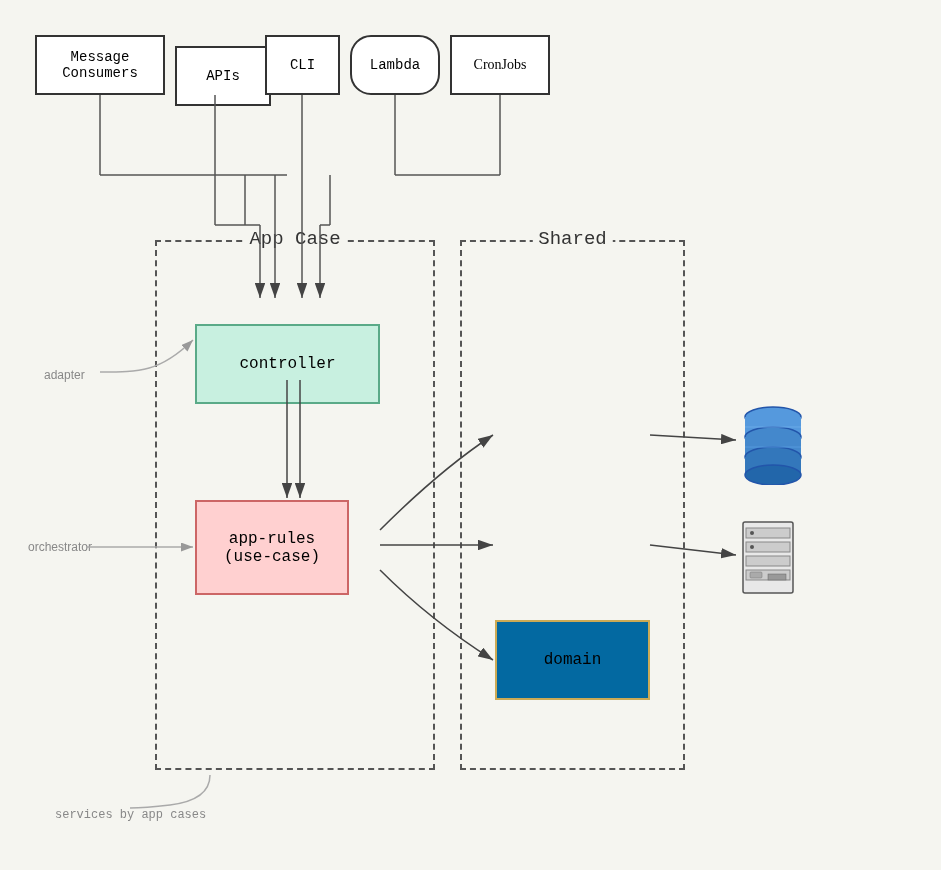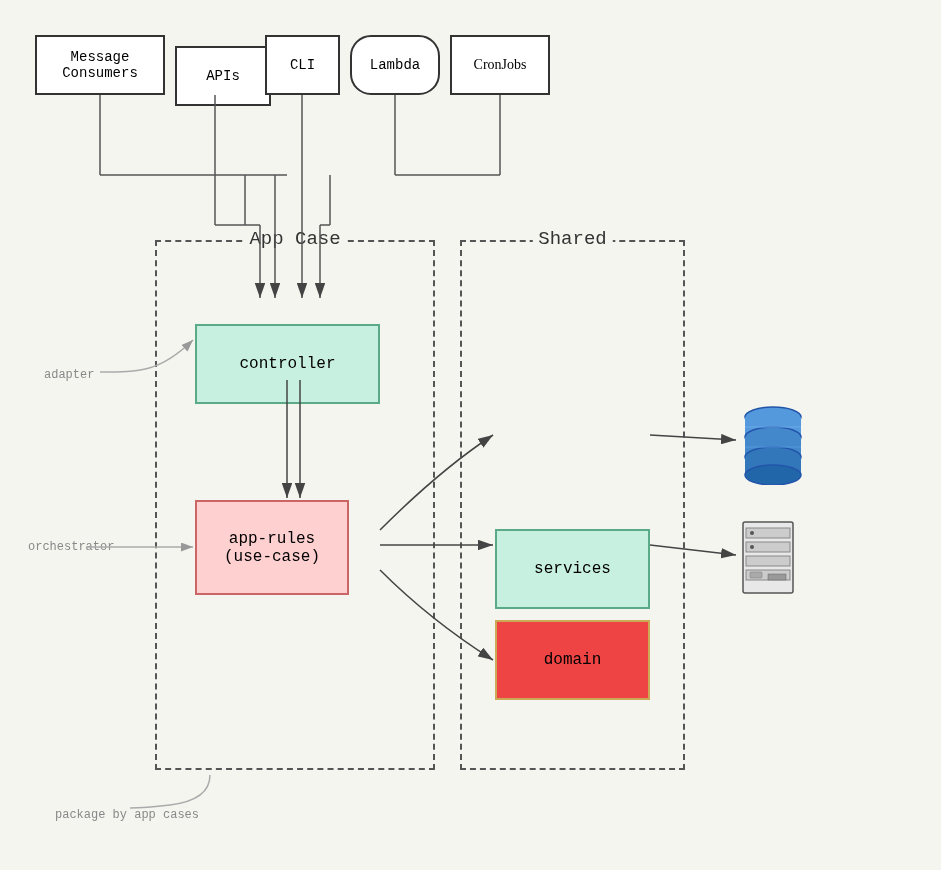--- a/index.html
+++ b/index.html
@@ -67,30 +67,30 @@
       border-color: #5aaa88;
       margin-top: 24px;
     }
 
     .box-red {
       background: #ffd0d0;
       border-color: #cc6666;
     }
 
     .box-yellow {
-      background: #ef4444;
+      background: #0369a1;
       border-color: #ccaa55;
     }
 
     
     .side-label {
       position: absolute;
       font-size: 12px;
       color: #888;
-      font-family: Liberation Mono, monospace;
+      font-family: Liberation Sans, sans-serif;
     }
 
     
     .bottom-label {
       position: absolute;
       font-size: 12px;
       color: #888;
       font-family: 'Courier New', Courier, monospace;
     }
 
@@ -147,32 +147,29 @@
   <div class="inner-box box-green" style="left:195px;top:300px;width:185px;height:80px;">
     <span>controller</span>
   </div>
 
   <div class="inner-box box-red" style="left:195px;top:500px;width:154px;height:95px;">
     <span style="white-space:pre;text-align:center;">app-rules
 (use-case)</span>
   </div>
 
 
-  <div class="inner-box box-green" style="left:495px;top:505px;width:155px;height:80px;">
-    <span>services</span>
-  </div>
 
   <div class="inner-box box-yellow" style="left:495px;top:620px;width:155px;height:80px;">
     <span>domain</span>
   </div>
 
   <span class="side-label" style="left:44px;top:368px;">adapter</span>
   <span class="side-label" style="left:28px;top:540px;">orchestrator</span>
 
-  <span class="bottom-label" style="left:55px;top:808px;">package by app cases</span>
+  <span class="bottom-label" style="left:55px;top:808px;">services by app cases</span>
 
   <svg class="db-icon" style="left:738px;top:405px;width:70px;height:80px;" viewBox="0 0 70 80" xmlns="http://www.w3.org/2000/svg">
 
     <ellipse cx="35" cy="12" rx="28" ry="10" fill="#5599dd" stroke="#2255aa" stroke-width="1.5"></ellipse>
     <rect x="7" y="12" width="56" height="20" fill="#5599dd" stroke="none"></rect>
     <ellipse cx="35" cy="32" rx="28" ry="10" fill="#4488cc" stroke="#2255aa" stroke-width="1.5"></ellipse>
     <rect x="7" y="32" width="56" height="20" fill="#4488cc" stroke="none"></rect>
     <ellipse cx="35" cy="52" rx="28" ry="10" fill="#3377bb" stroke="#2255aa" stroke-width="1.5"></ellipse>
     <rect x="7" y="52" width="56" height="18" fill="#3377bb" stroke="none"></rect>
     <ellipse cx="35" cy="70" rx="28" ry="10" fill="#2266aa" stroke="#2255aa" stroke-width="1.5"></ellipse>

